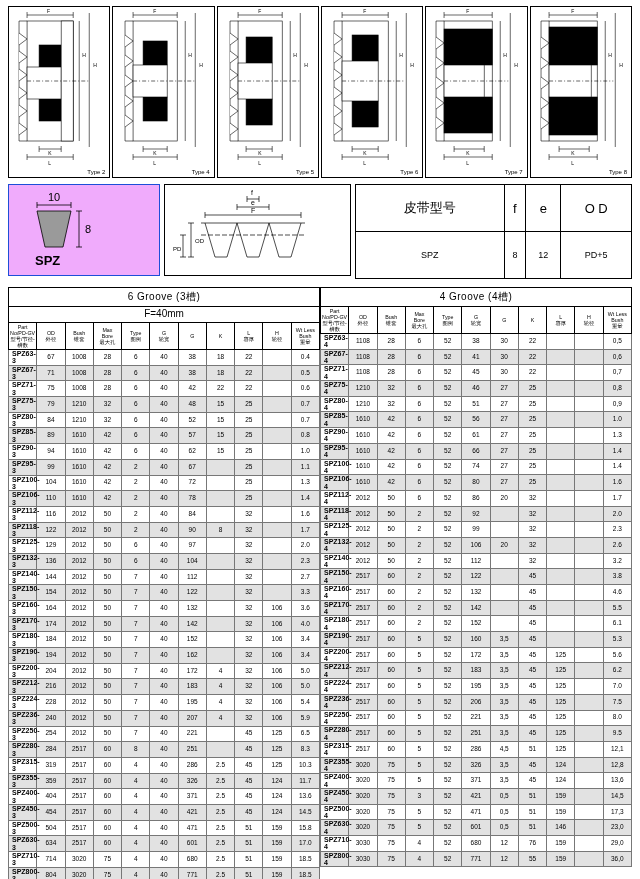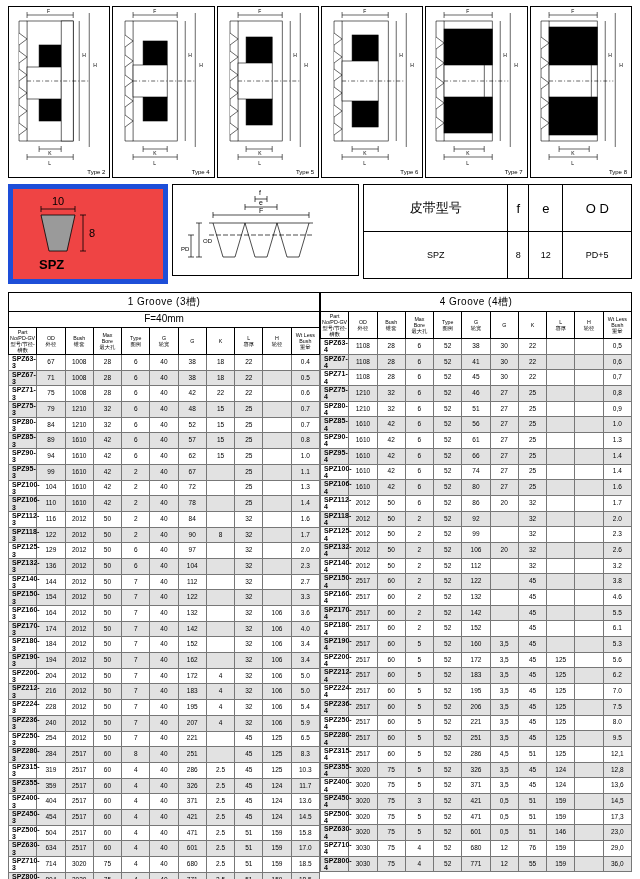--- a/index.html
+++ b/index.html
@@ -7,21 +7,21 @@
   .page{position:relative;width:640px;height:879px;}
 
   
   .top-strip{display:flex;gap:2px;padding:6px 8px 0 8px;}
   .pulley-cell{flex:1;border:1px solid #000;background:#fff;position:relative;height:170px;}
   .pulley-cell .label{position:absolute;bottom:2px;right:4px;font-size:6px;}
   .pulley-svg{display:block;}
 
   
   .mid-strip{display:flex;gap:4px;padding:6px 8px 0 8px;align-items:flex-start;}
-  .belt-box{width:150px;height:90px;border:5px solid #1d4ed8;position:relative;background:#ef4444;}
+  .belt-box{width:150px;height:90px;border:1px solid #1d4ed8;position:relative;background:#f0abfc;}
   .profile-box{width:185px;height:90px;border:1px solid #000;position:relative;background:#fff;}
   .mini-table{flex:1;border-collapse:collapse;}
   .mini-table td{border:1px solid #000;text-align:center;font-size:9px;height:44px;}
   .mini-table .hdr{font-size:13px;}
 
   
   .main-wrap{display:flex;padding:8px 8px 0 8px;gap:0;}
   .half{width:50%;}
   table.grv{border-collapse:collapse;width:100%;table-layout:fixed;}
   table.grv td,table.grv th{border:1px solid #777;font-size:6.5px;text-align:center;padding:0;height:11.5px;line-height:1.05;font-weight:normal;}
@@ -260,21 +260,21 @@
       </tr>
     </tbody>
       </table>
   </div>
 
   <div class="main-wrap">
     <div class="half left">
       <table class="grv" id="tbl0">
           <tbody>
             <tr>
-              <td class="title outer" colspan="11">1  Groove (3槽)</td>
+              <td class="title outer" colspan="11">6  Groove (3槽)</td>
             </tr>
             <tr>
               <td class="sub outer" colspan="11">F=40mm</td>
             </tr>
             <tr class="colhdr">
               <td class="outer">Part No/PD-GV<br>型号/节径-槽数</td>
               <td class="outer">OD<br>外径</td>
               <td class="outer">Bush<br>锥套</td>
               <td class="outer">Max<br>Bore<br>最大孔</td>
               <td class="outer">Type<br>图例</td>

